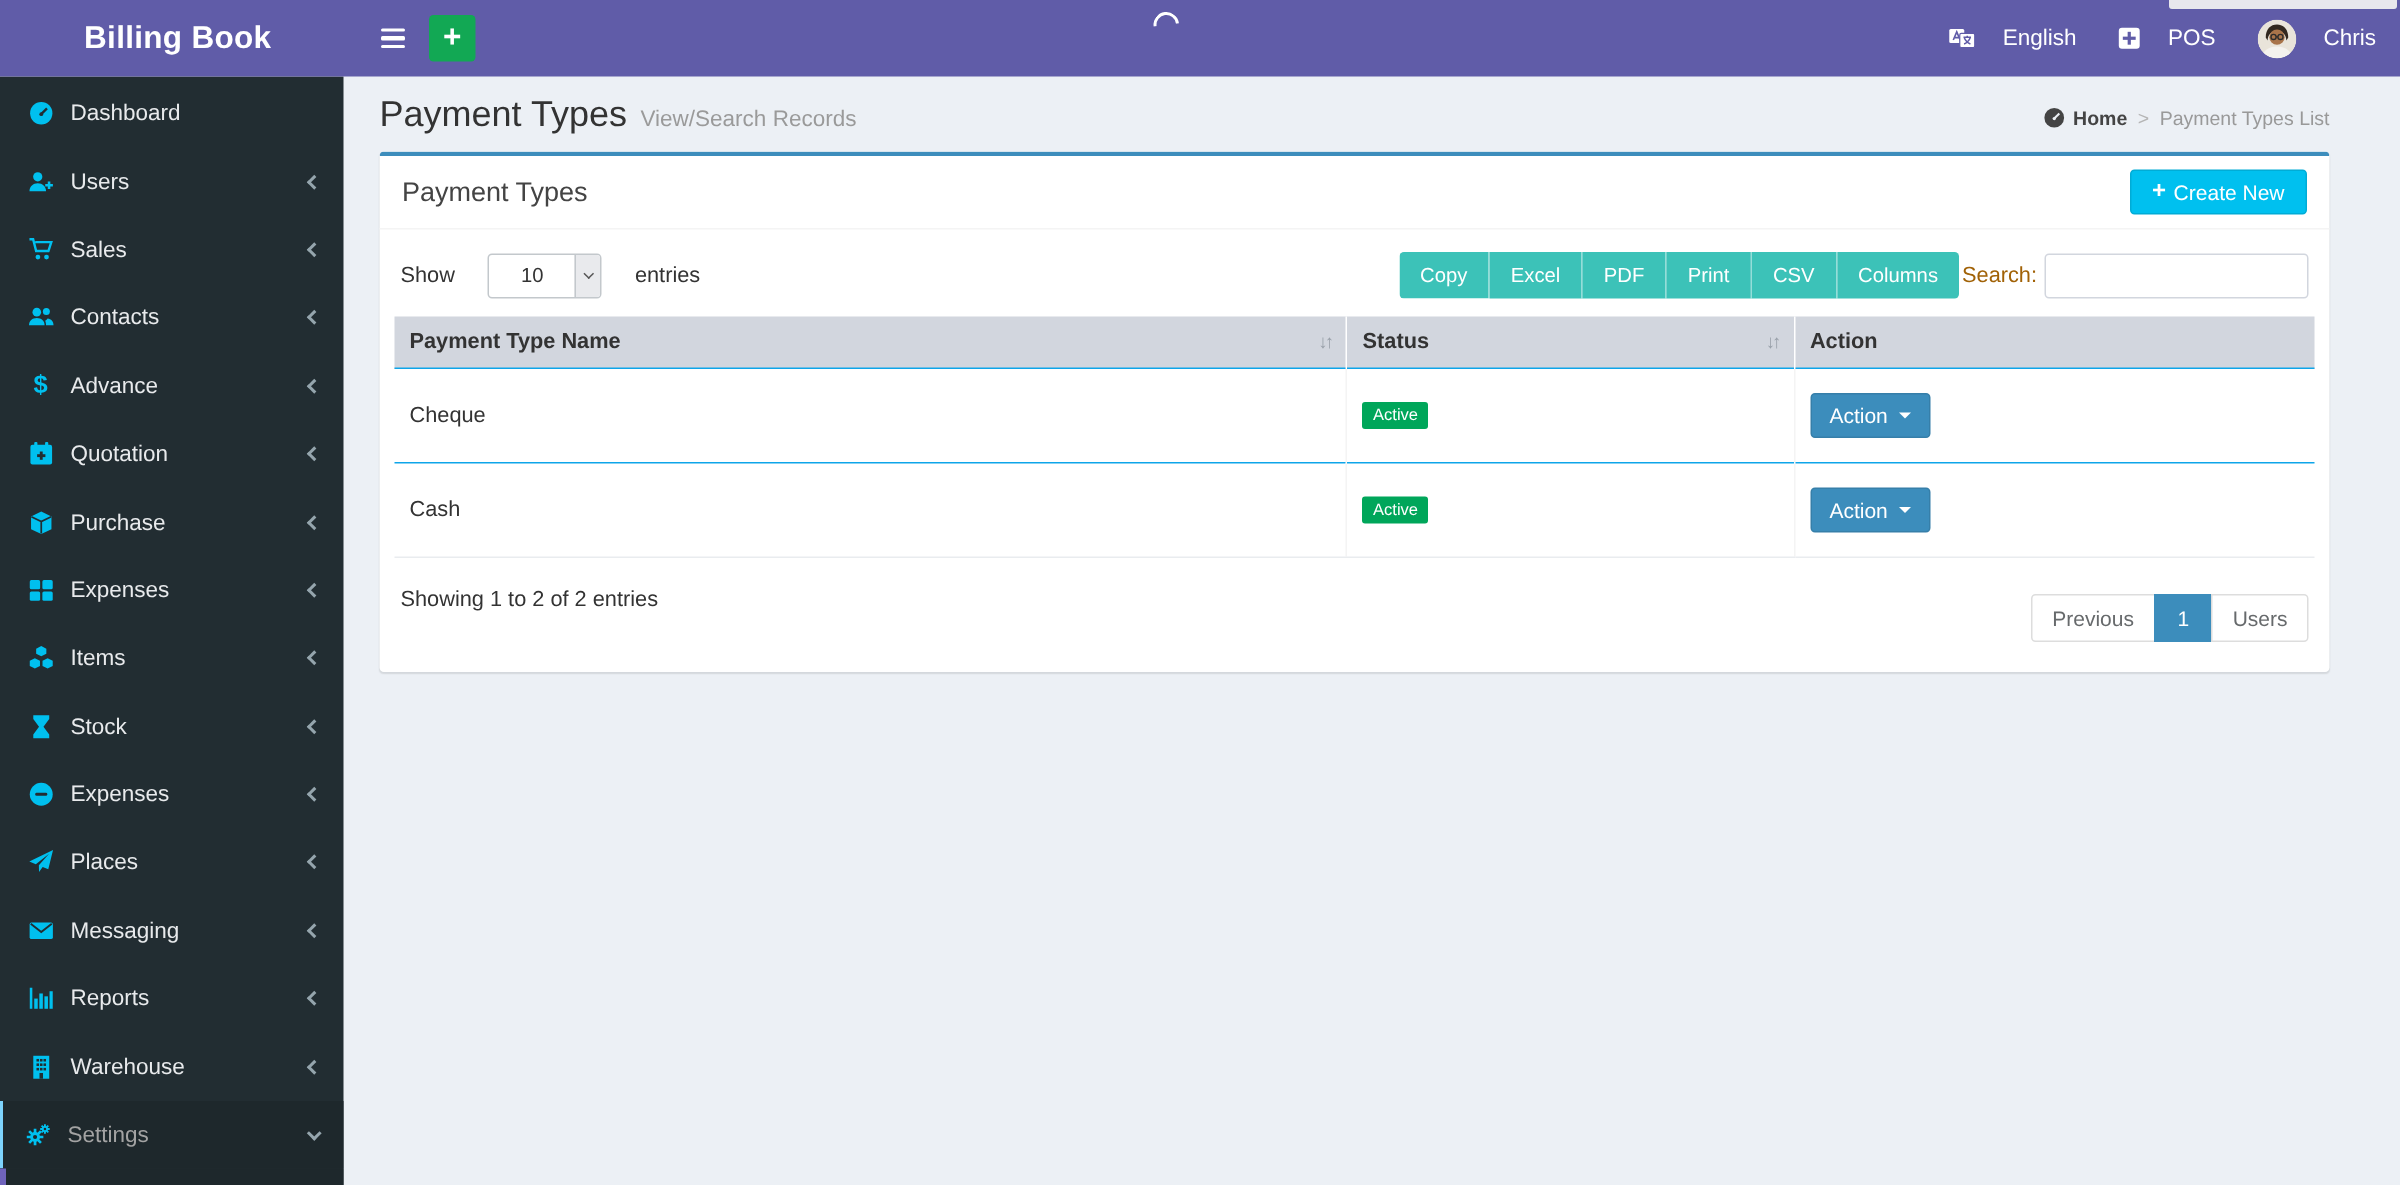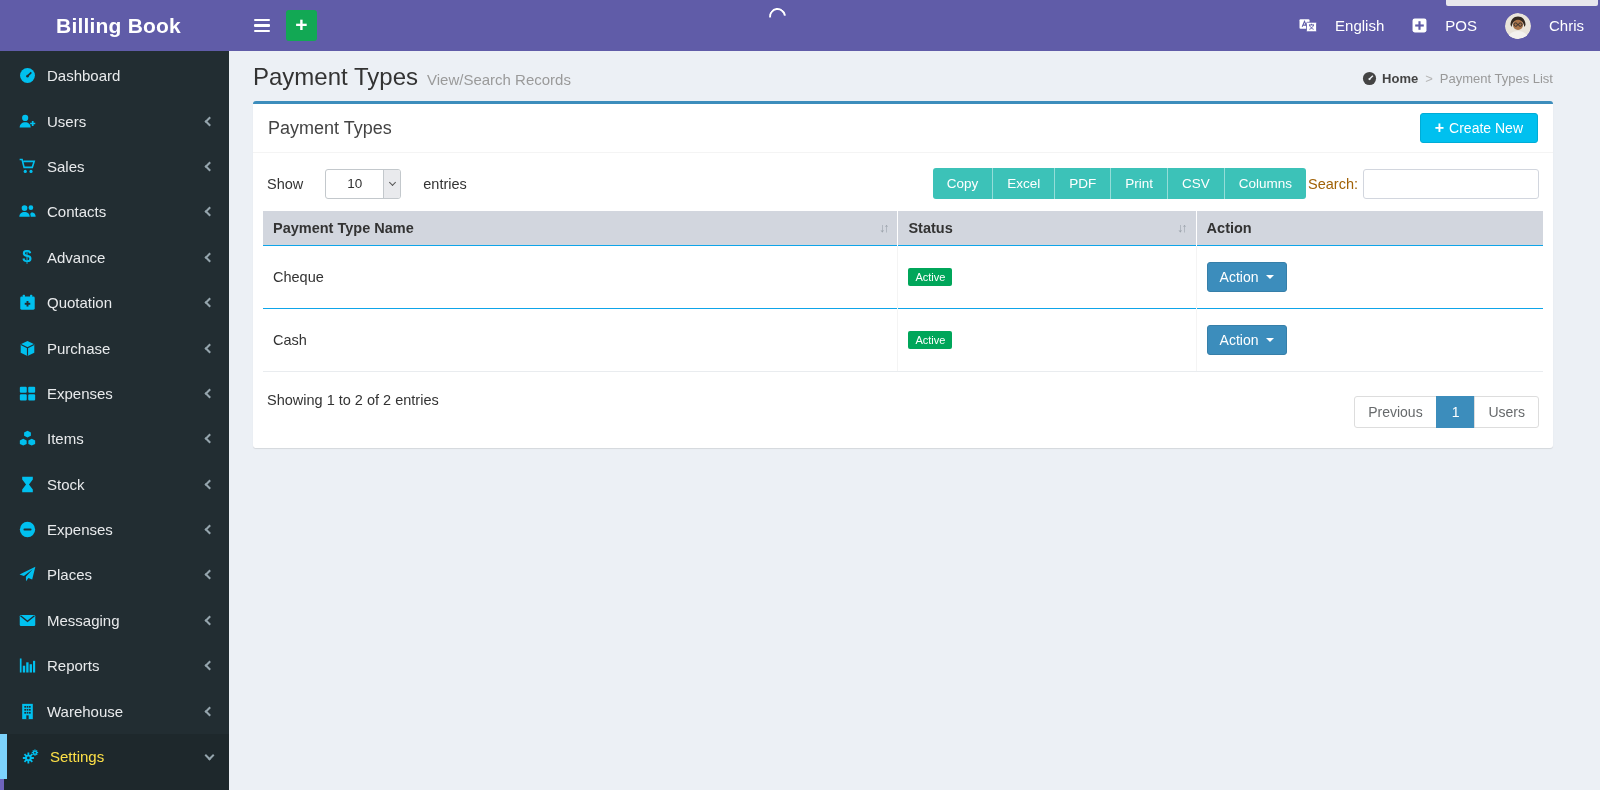--- a/index.html
+++ b/index.html
@@ -26,21 +26,21 @@
 
   
   .sidebar{position:absolute;top:51px;left:0;width:229px;height:739px;background:var(--sidebar-bg,#222d32);display:flex;flex-direction:column}
   .nav{list-style:none;margin:0;padding:2px 0 0 0;display:flex;flex-direction:column;flex:1}
   .nav li a{display:flex;align-items:center;height:45.4px;padding:0 16px;color:#e8eaec;text-decoration:none;font-size:15px;cursor:pointer}
   .nav .ico{width:22px;margin-right:9px;display:flex;justify-content:center;align-items:center;color:var(--icon-cyan,#00c0ef)}
   .nav .dollar{font-size:17px;font-weight:bold;color:var(--icon-cyan,#00c0ef)}
   .chev{width:7px;height:7px;border-left:2px solid #95a5ad;border-bottom:2px solid #95a5ad;display:inline-block;margin-left:auto}
   .chev-left{transform:rotate(45deg)}
   .chev-down{transform:rotate(-45deg);margin-top:-3px}
-  .nav li.active a{background:var(--sidebar-active-bg,#1e282c);border-left:7px solid #7dd3fc;padding-left:12px;color:#fde047}
+  .nav li.active a{background:var(--sidebar-active-bg,#1e282c);border-left:2px solid #7dd3fc;padding-left:12px;color:#a3a3a3}
   .side-fill{flex:1;background:var(--sidebar-active-bg,#1e282c);border-left:4px solid #6f63bb}
 
   
   .content{position:absolute;top:51px;left:237px;width:1363px;height:739px;background:var(--content-bg,#ecf0f5);
     padding:10px 47px 0 16px;overflow:hidden}
   .page-head{display:flex;align-items:flex-end;justify-content:space-between;margin:2px 0 10px}
   .ph-left{display:flex;align-items:baseline}
   .page-title{font-size:24px;color:#333;margin:0;font-weight:400}
   .page-sub{font-size:15px;color:#9a9a9a;margin-left:9px}
   .breadcrumb{font-size:13px;display:flex;align-items:flex-start;gap:7px;padding-bottom:5px}

